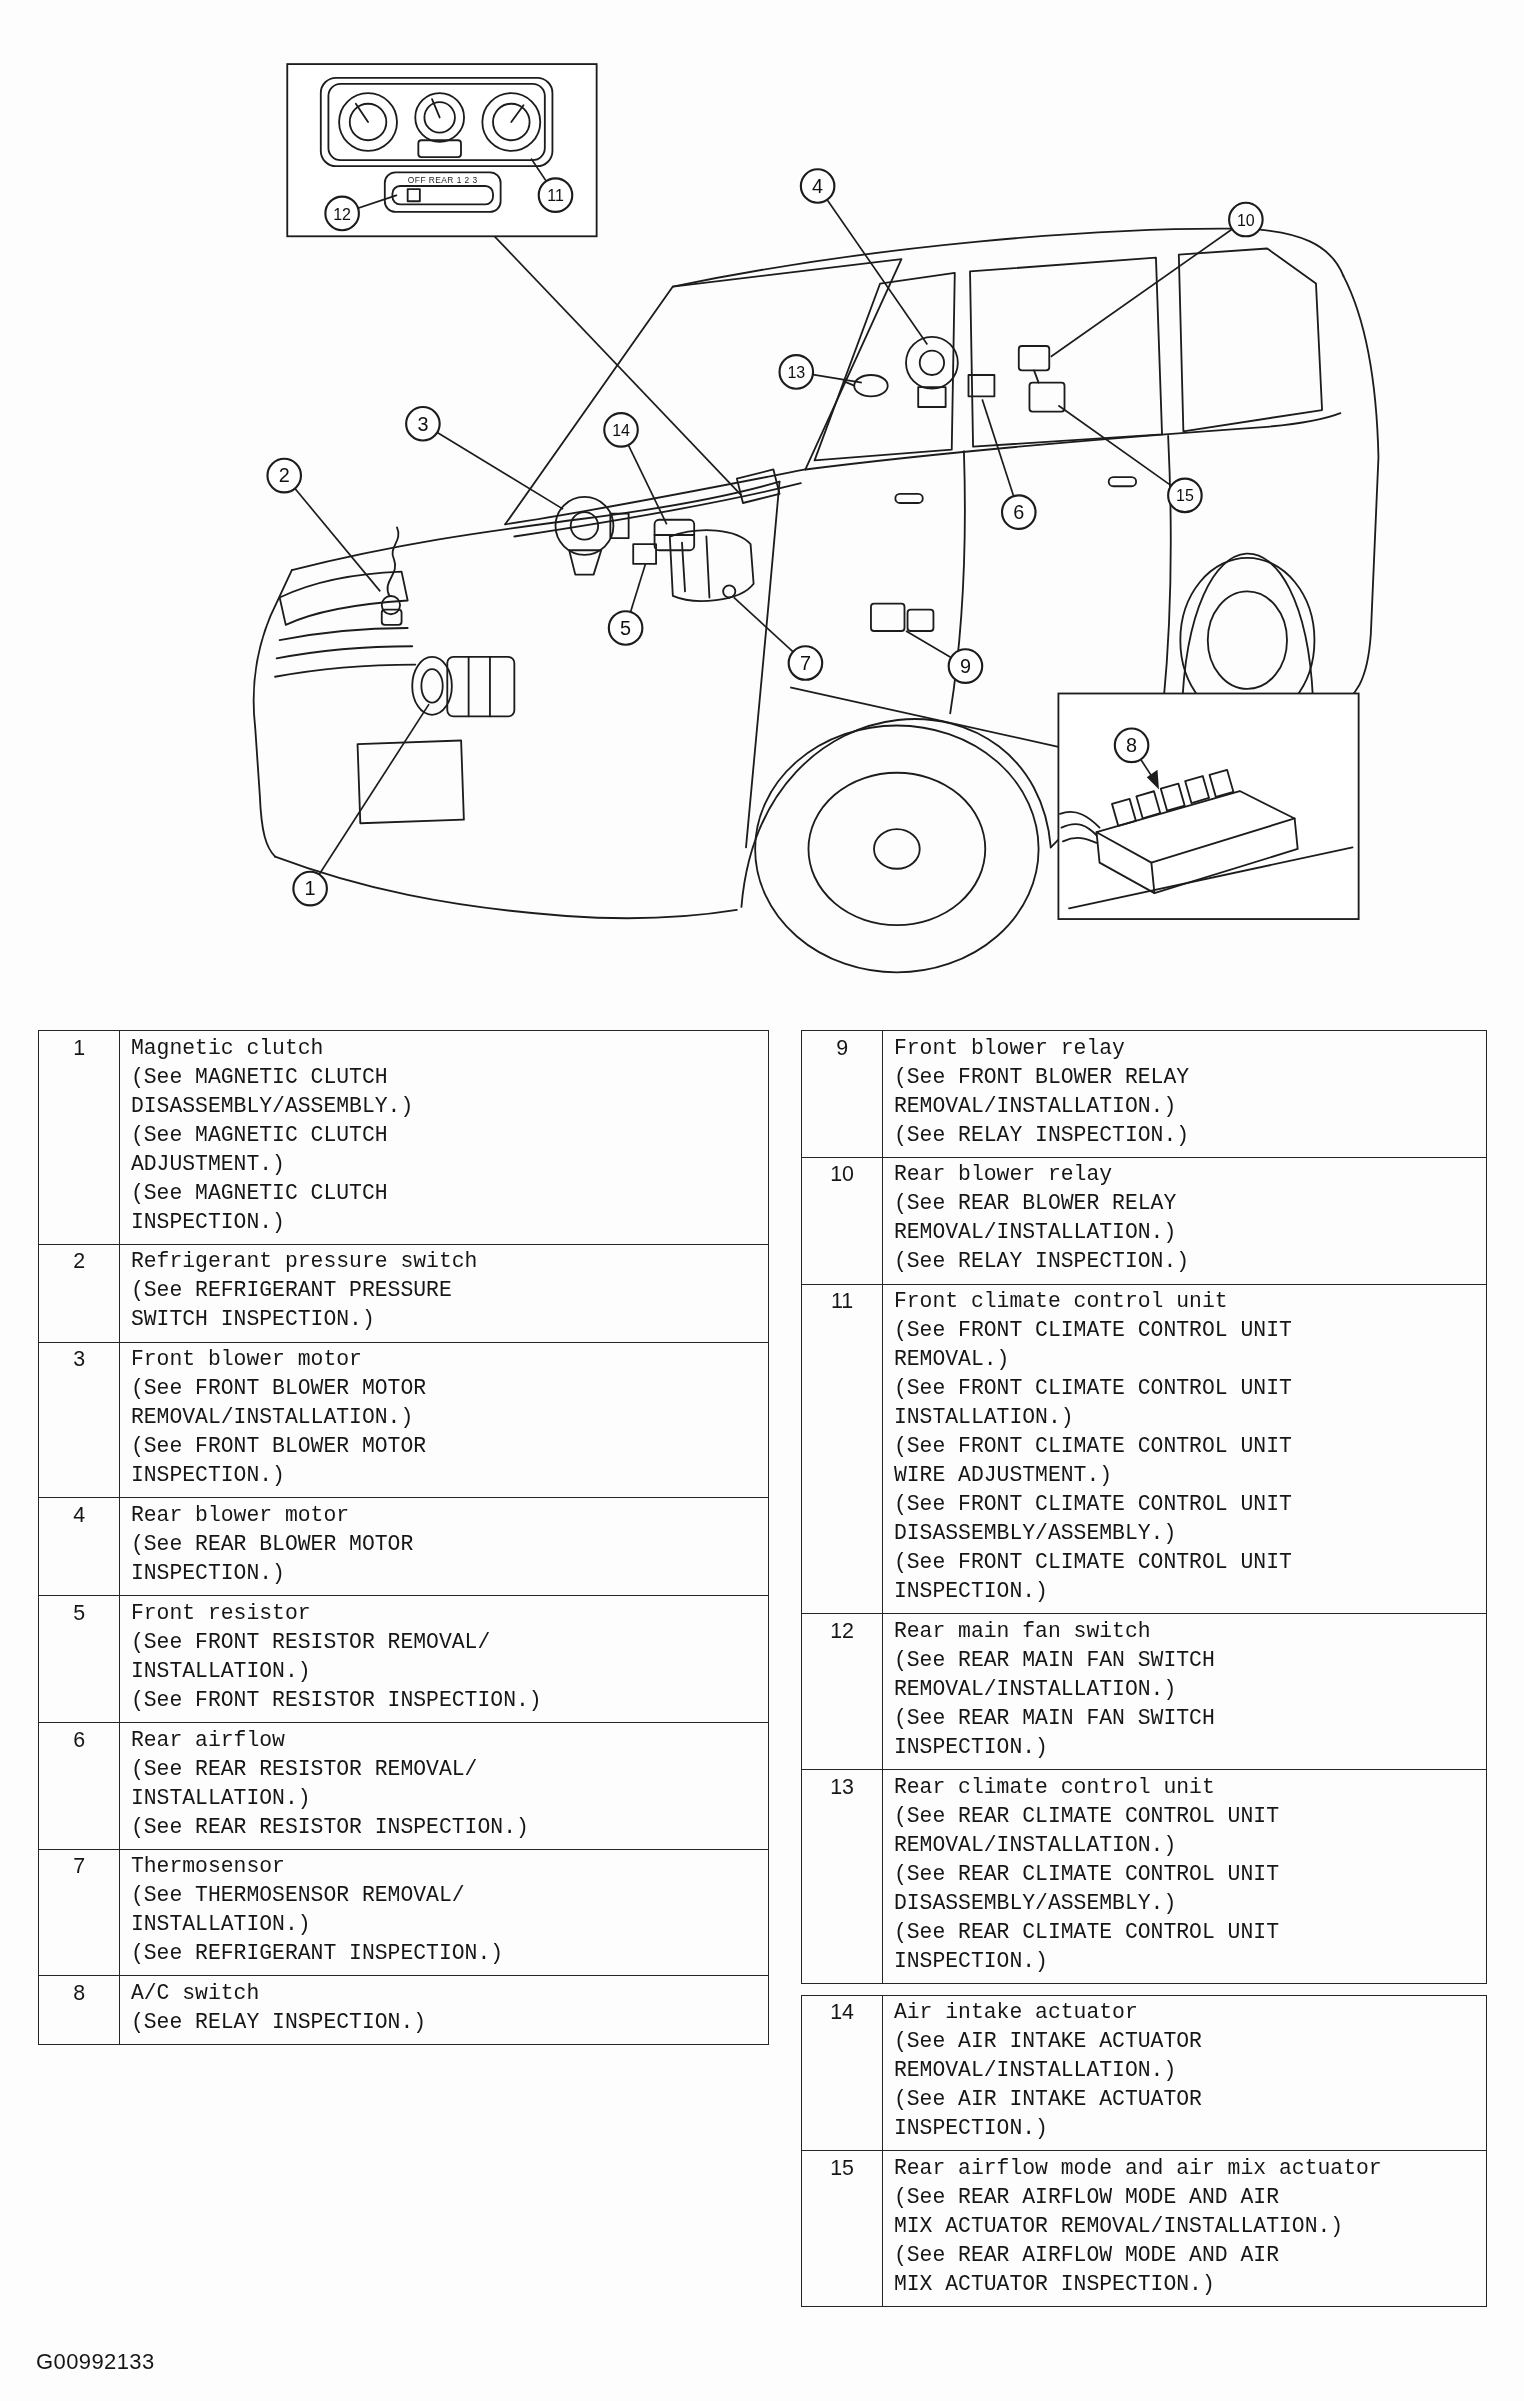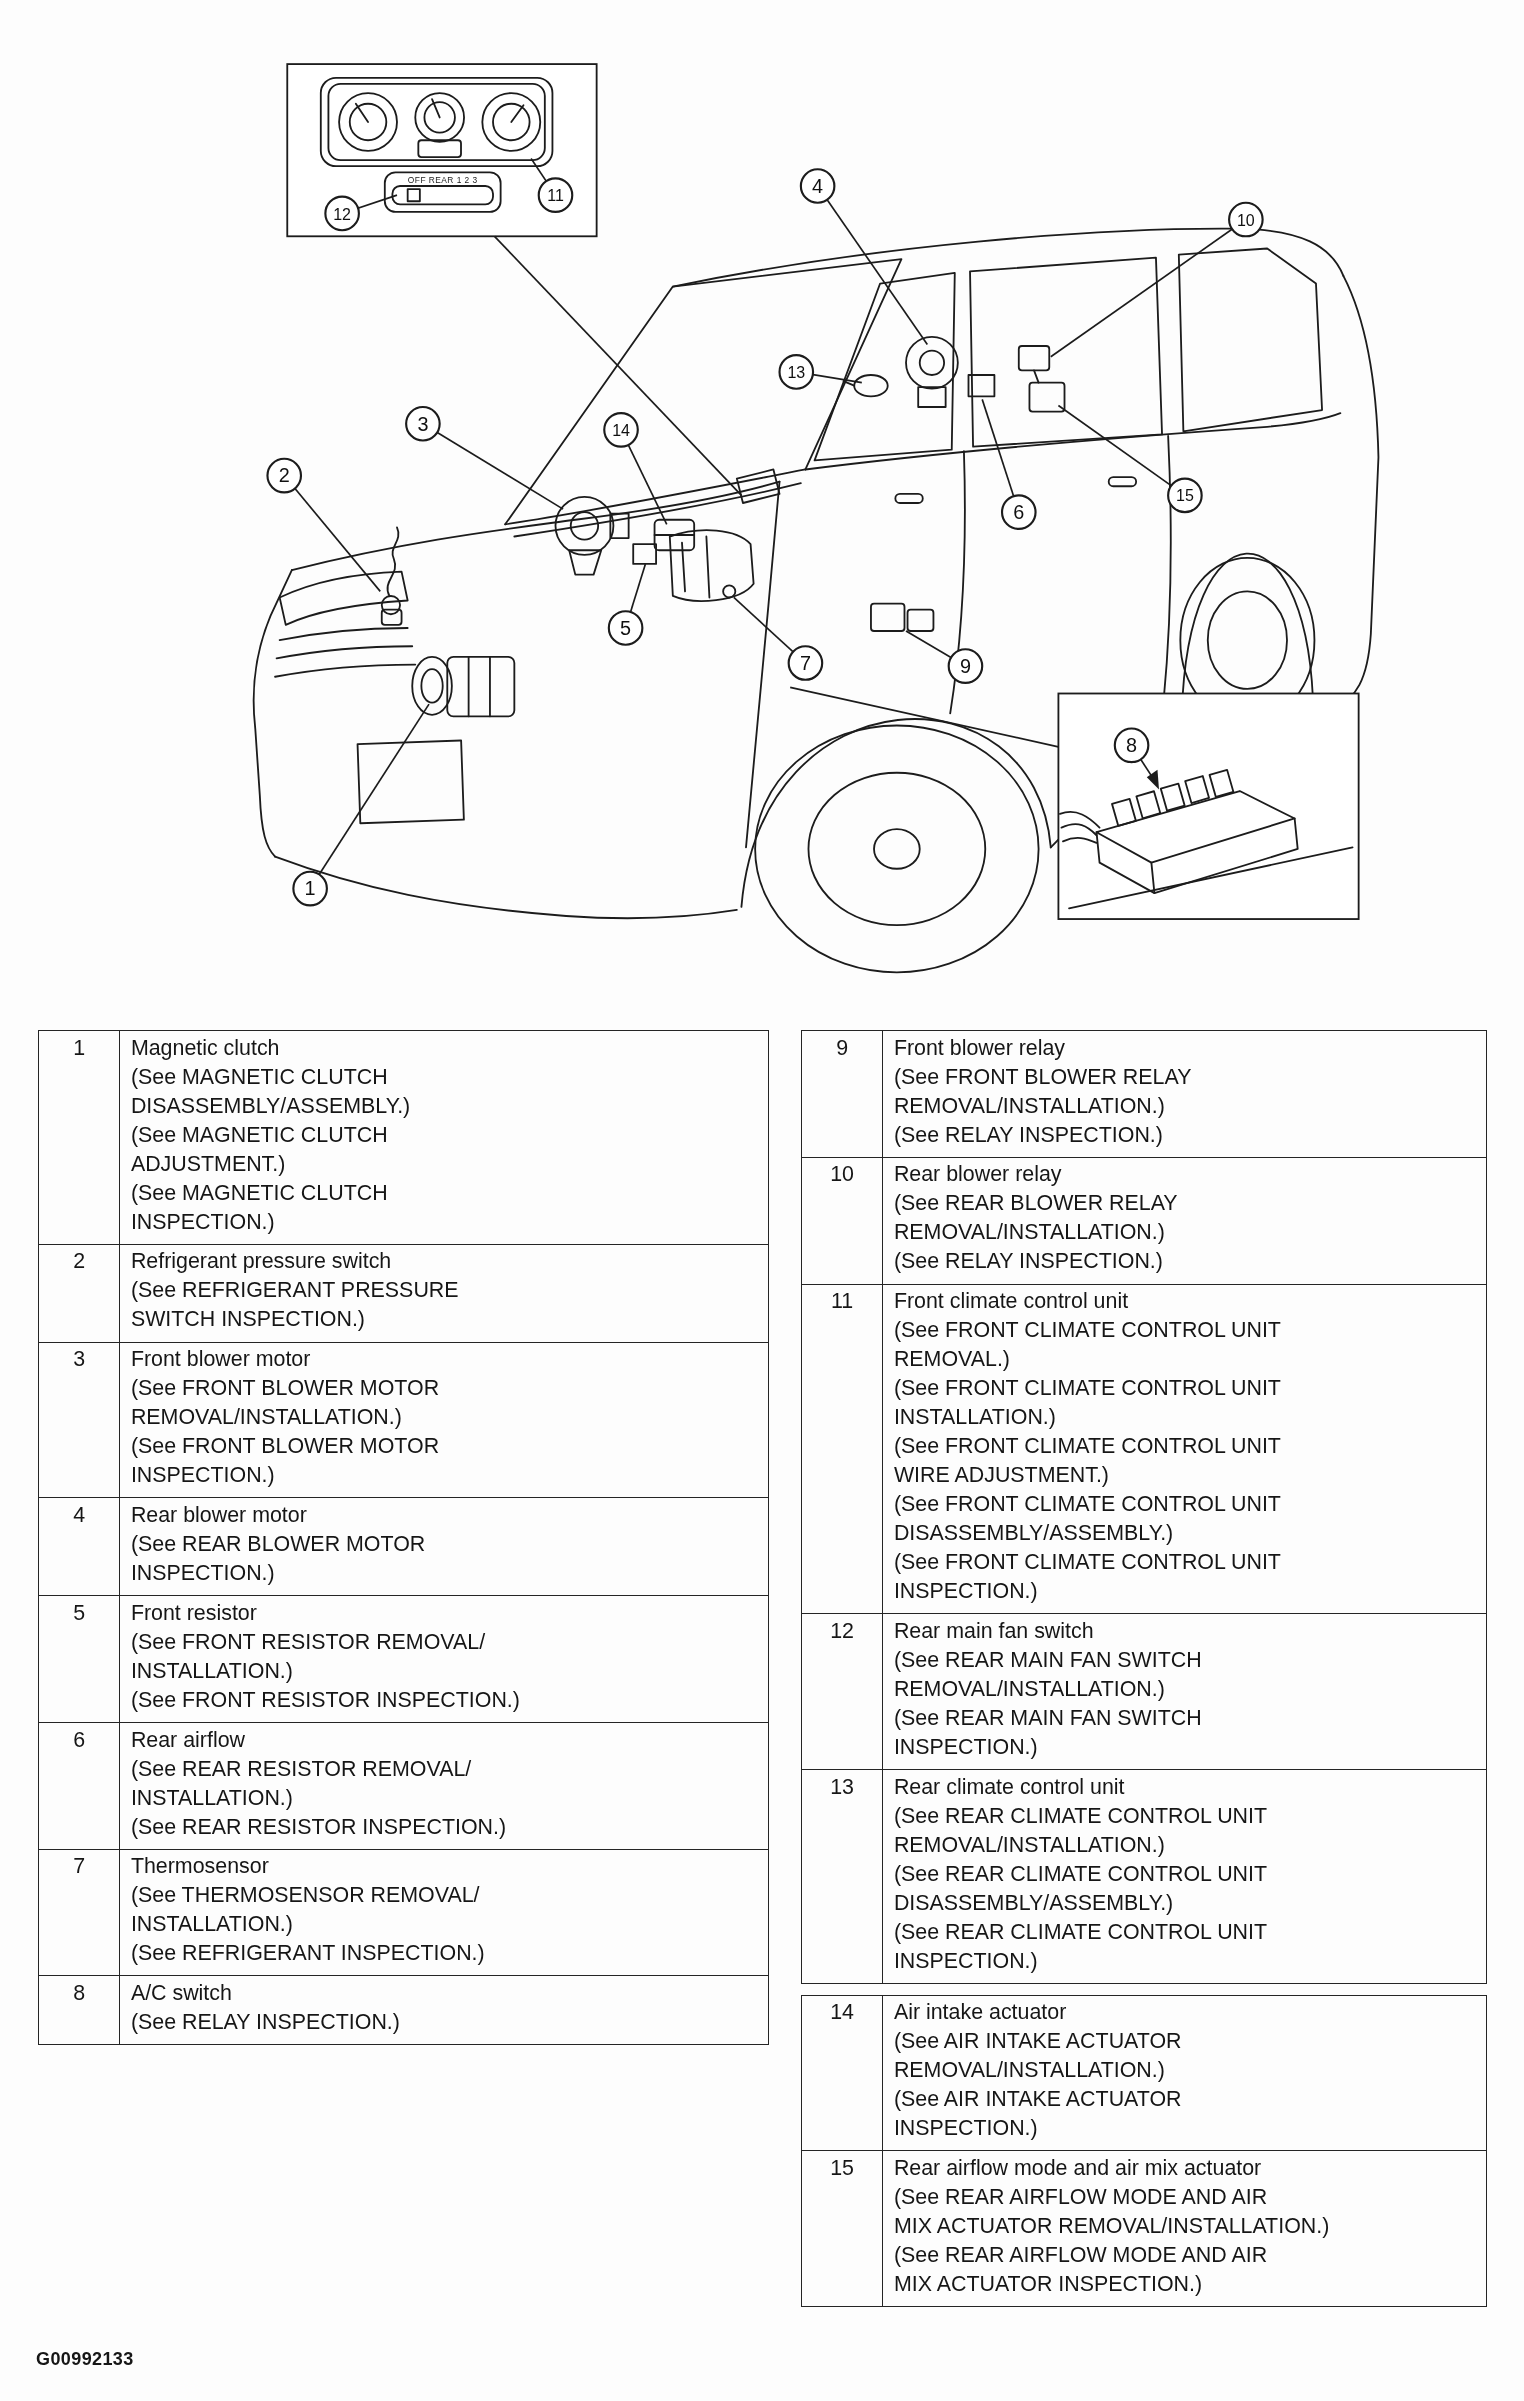--- a/index.html
+++ b/index.html
@@ -26,25 +26,25 @@
   
   .tbl-left  { position:absolute; left:38px;  top:1030px; width:731px; }
   .tbl-right { position:absolute; left:801px; top:1030px; width:686px; }
   .tbl-gap { height:10.7px; }
   table.ptable { border-collapse:collapse; width:100%; background:#fdfdfd; }
   table.ptable td {
     border:1.8px solid #252525; vertical-align:top;
     font-size:21.4px; line-height:29px; color:#161616;
   }
   td.numcol { width:73px; text-align:center; padding:2.7px 3.6px 2.7px 3.6px; }
-  td.desccol { padding:2.7px 7.1px 7.1px 10.7px; white-space:pre-line; }
+  td.desccol { padding:2.7px 7.1px 7.1px 10.7px; white-space:pre-line;font-family:Liberation Mono, monospace; }
 
   .figcode {
     position:absolute; left:36px; top:2349px;
-    font-size:18px; font-weight:bold; letter-spacing:0.4px; color:#161616;
+    font-size:22px; font-weight:normal; letter-spacing:0.4px; color:#161616;
   }
 </style>
 </head>
 <body>
 
 <div class="page">
 
   <div class="diagram-wrap">
     <svg viewBox="0 0 1000 660" width="1524" height="1006">
 

